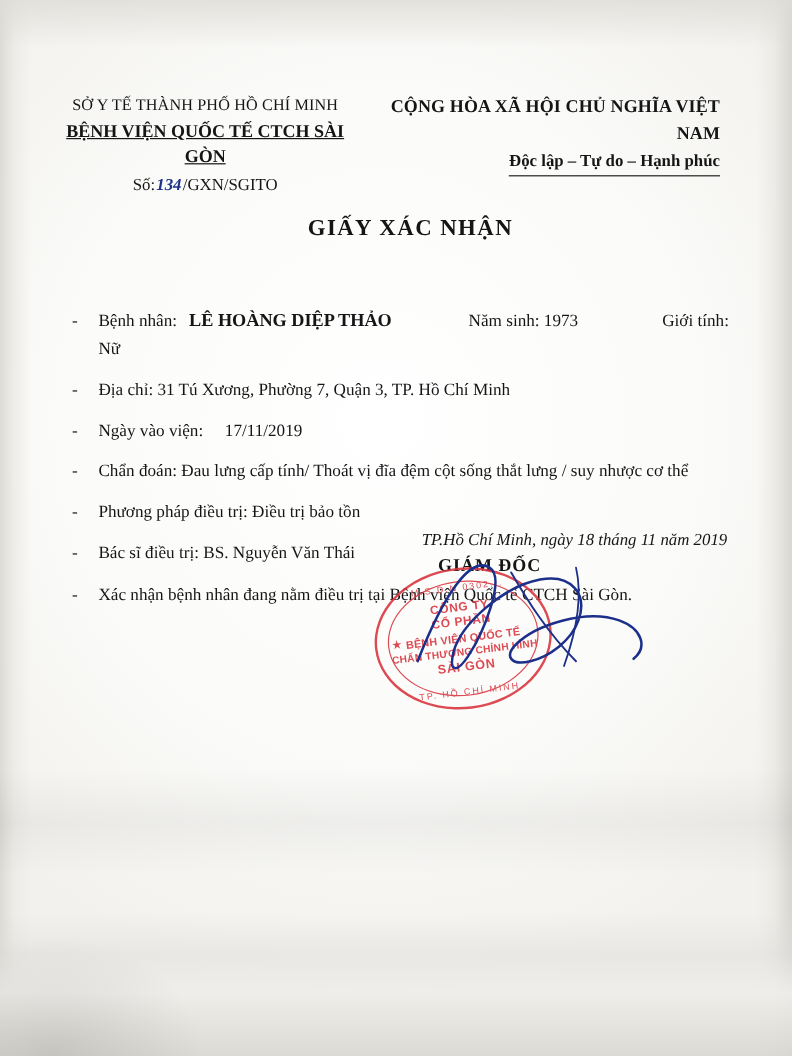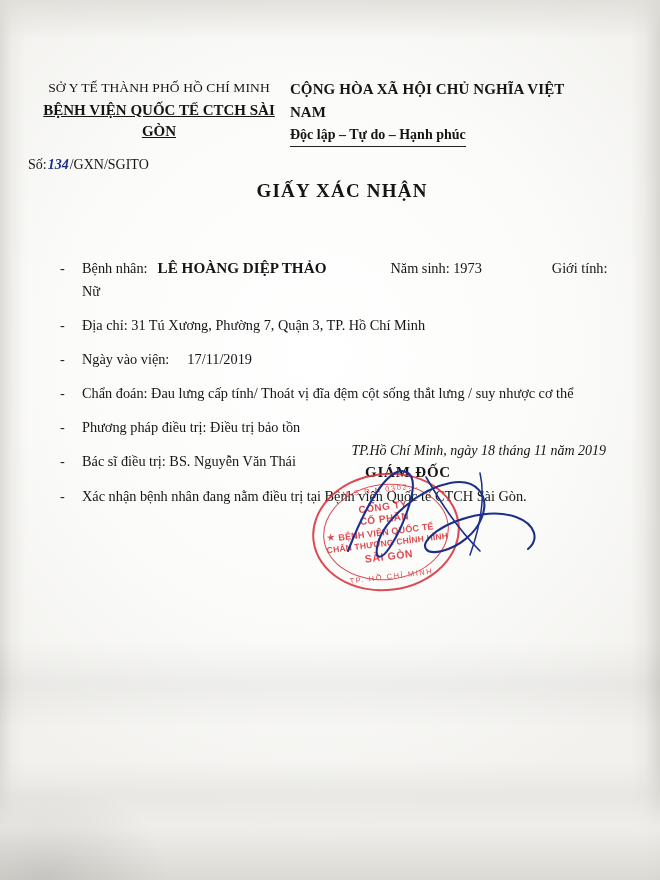--- a/index.html
+++ b/index.html
@@ -59,55 +59,55 @@
   }
   .shade.corner-bl {
     left: -10px; bottom: -20px; width: 180px; height: 120px;
     background: radial-gradient(ellipse at 30% 80%, rgba(0,0,0,.10) 0%, rgba(0,0,0,0) 70%);
   }
 
   
   .header {
     position: absolute;
     top: 78px;
-    left: 0;
+    left: 12px;
     width: 616px;
     display: flex;
     justify-content: space-between;
     padding: 0 28px;
     box-sizing: border-box;
   }
   .hdr-left {
     width: 290px;
     text-align: center;
     font-size: 13.5px;
     line-height: 1.45;
   }
   .hdr-left .line1 { letter-spacing: .1px; }
   .hdr-left .line2 {
     font-weight: bold;
     font-size: 15px;
     margin-top: 2px;
   }
   .hdr-left .line2 .ul { text-decoration: underline; }
   .hdr-left .line3 {
-    margin-top: 12px;
+    margin-top: 2px;
     font-size: 14px;
-    text-align: left;
+    text-align: center;
   }
   .hdr-left .line3 .num {
     font-family: "Liberation Serif", serif;
     color: #1c2f8a;
     font-style: italic;
     font-weight: bold;
     padding: 0 1px;
   }
   .hdr-right {
     width: 330px;
-    text-align: left;
+    text-align: right;
     font-size: 15px;
     line-height: 1.5;
   }
   .hdr-right .natline {
     font-weight: bold;
     letter-spacing: .1px;
   }
   .hdr-right .motto {
     font-weight: bold;
     font-size: 14px;

